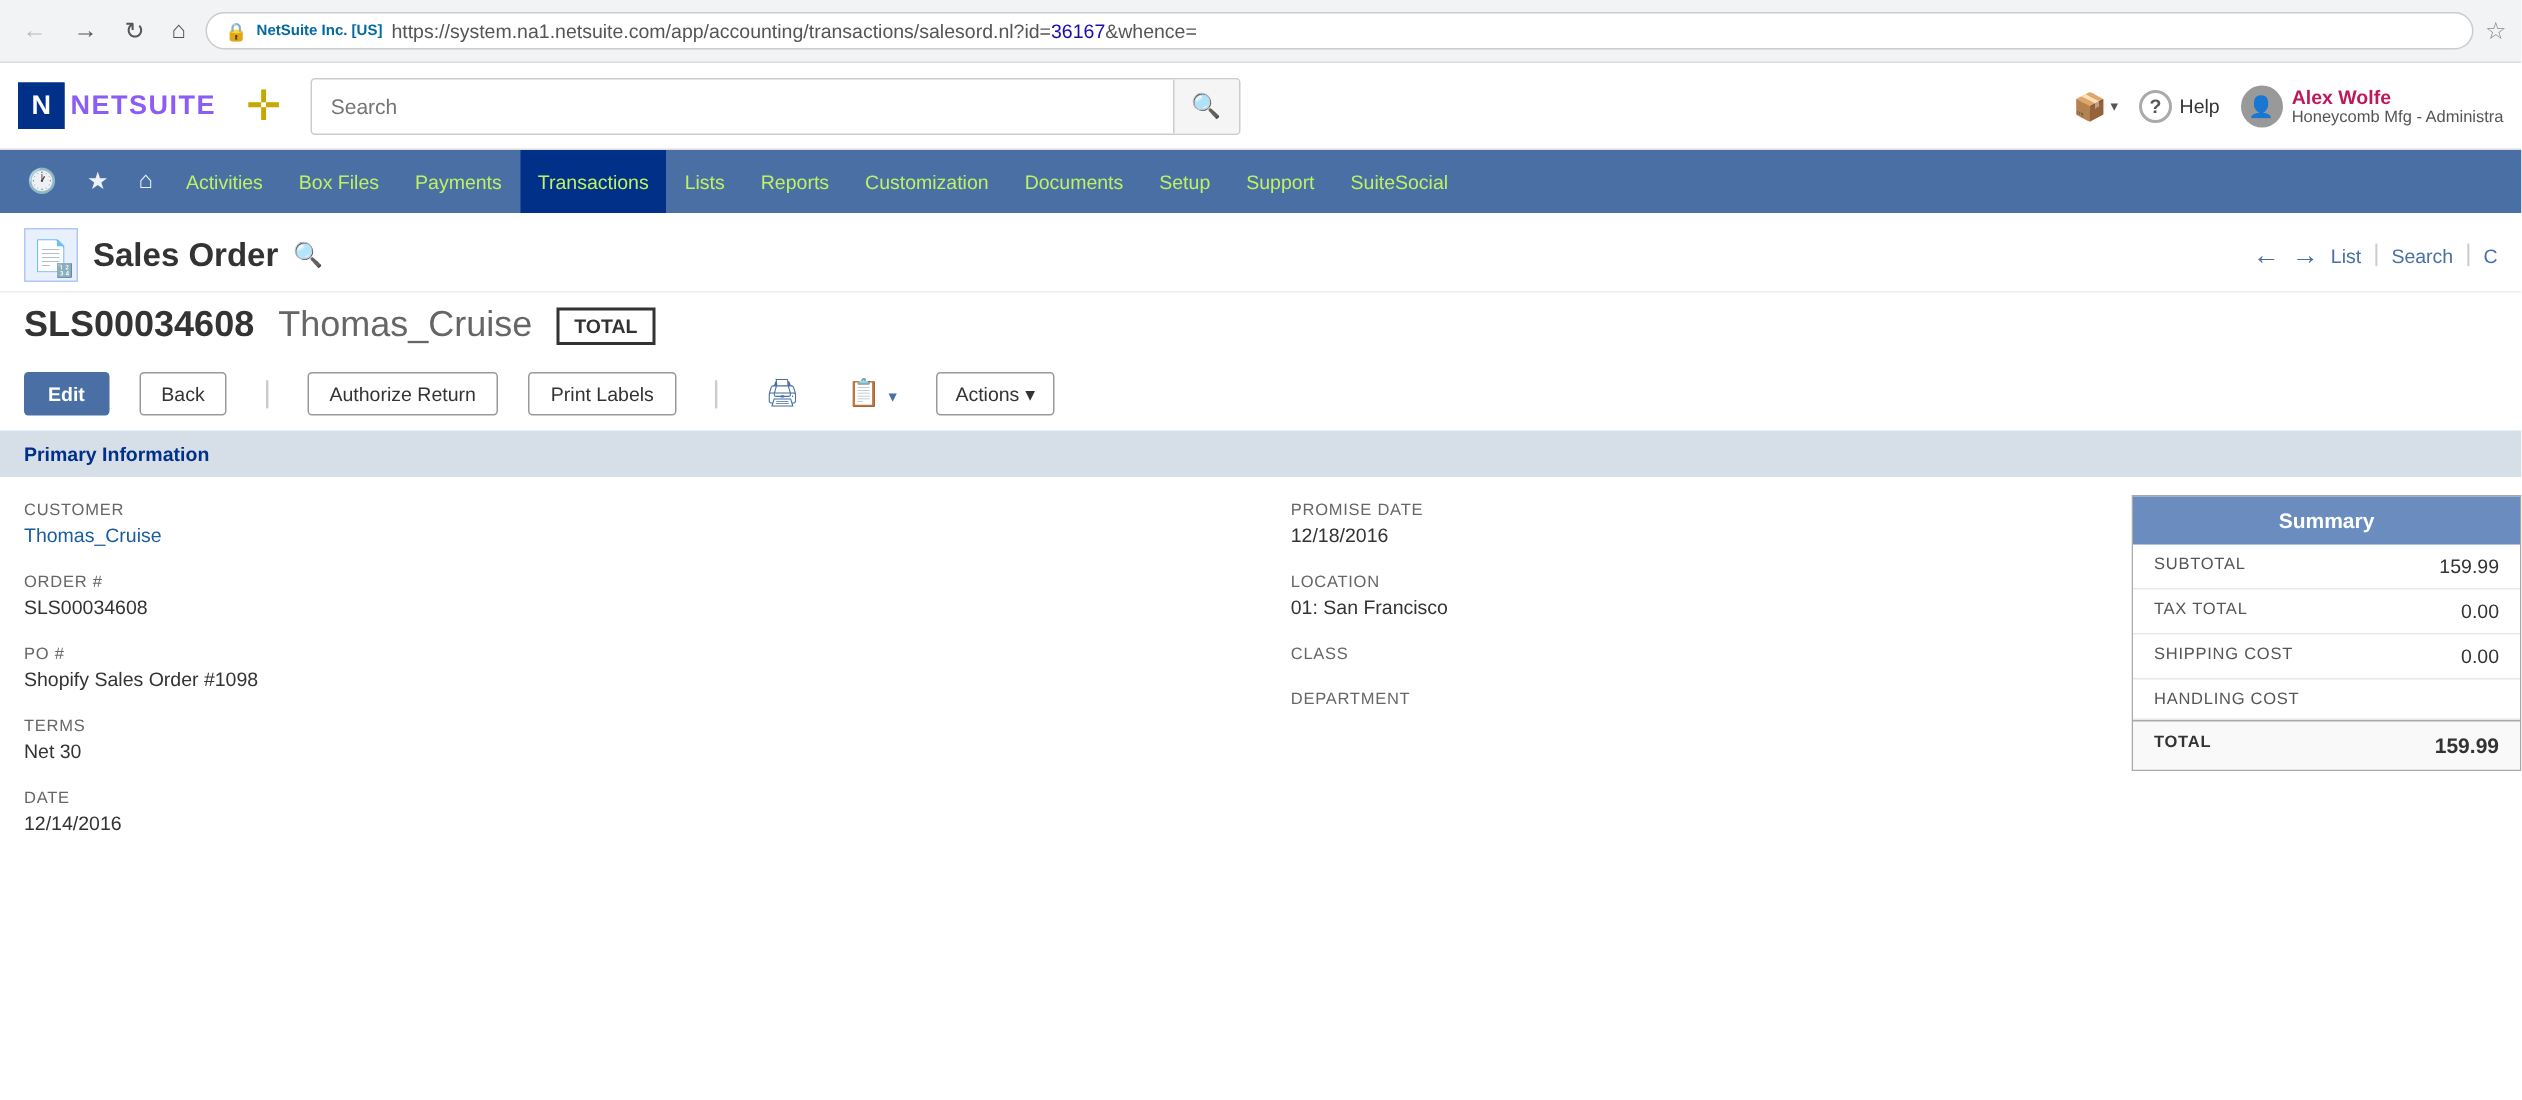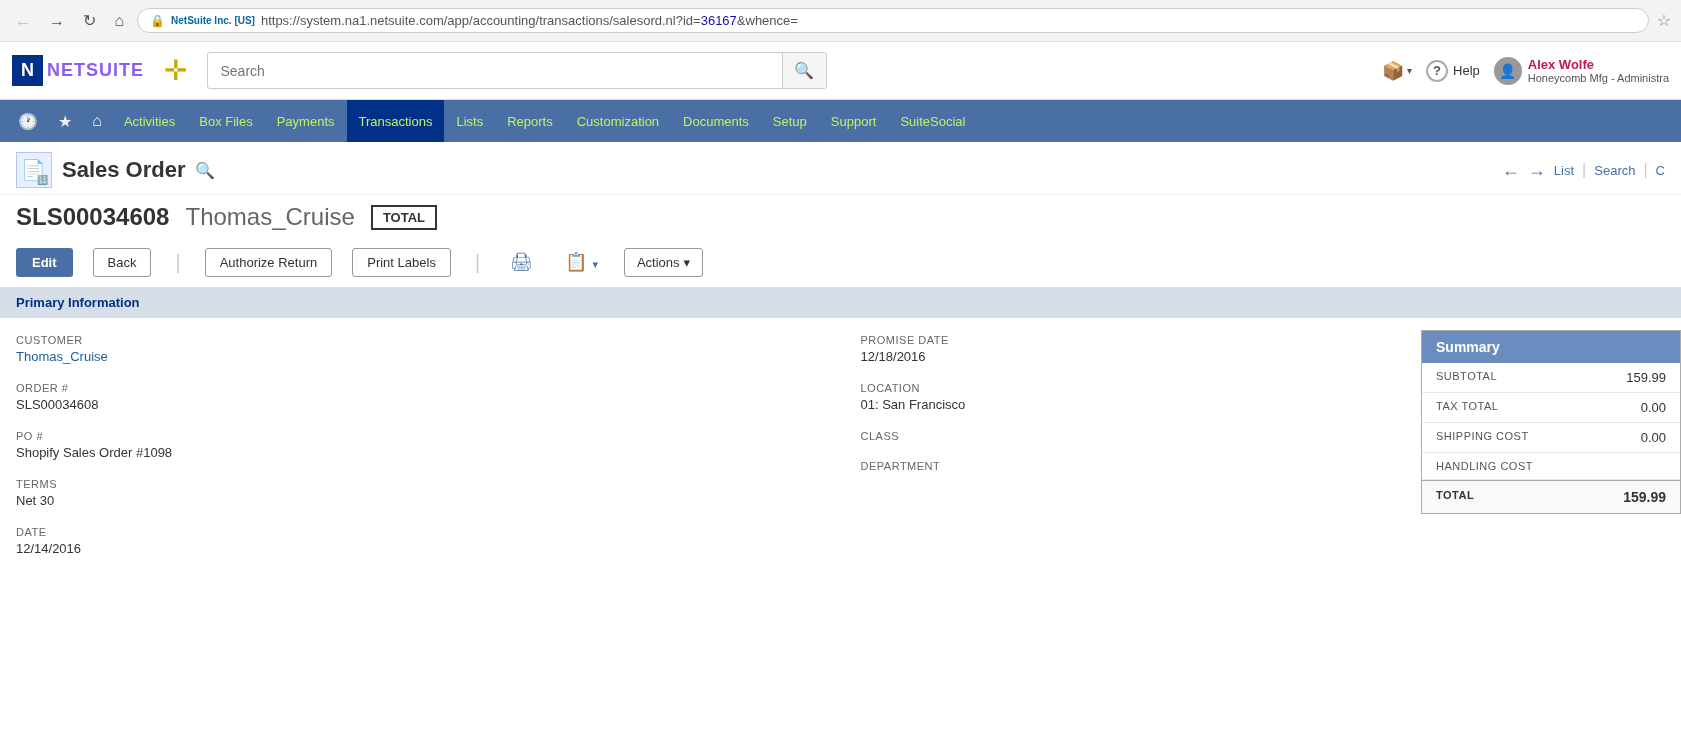--- a/index.html
+++ b/index.html
@@ -324,20 +324,21 @@
       width: 260px;
       border: 1px solid #aaa;
       background: #fff;
     }
     .summary-header {
       background: #6a8cbf;
       color: #fff;
       font-weight: bold;
       font-size: 14px;
       padding: 8px 14px;
+      text-align: center;
     }
     .summary-row {
       display: flex;
       justify-content: space-between;
       padding: 7px 14px;
       border-bottom: 1px solid #e8e8e8;
       font-size: 13px;
     }
     .summary-row:last-child { border-bottom: none; }
     .summary-label { color: #555; text-transform: uppercase; font-size: 11px; letter-spacing: 0.5px; }

